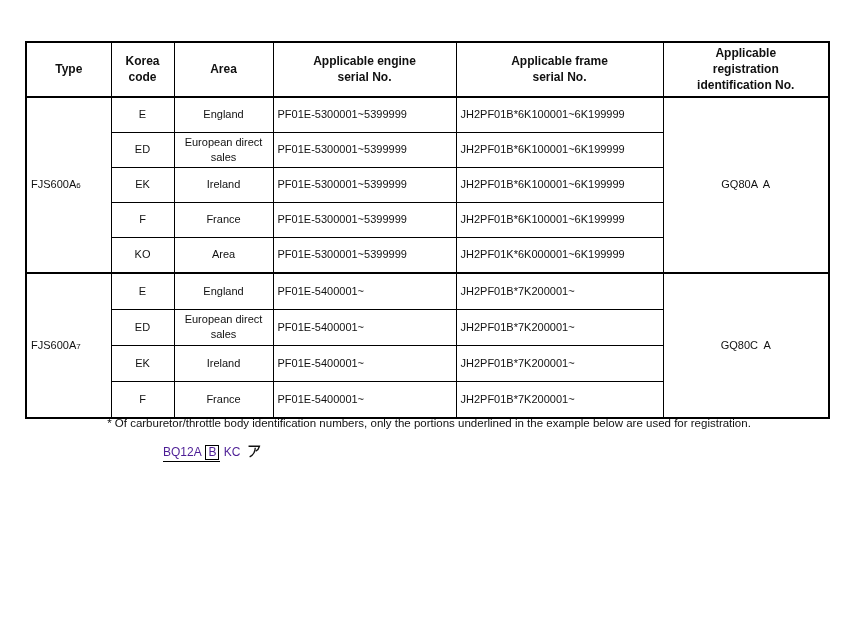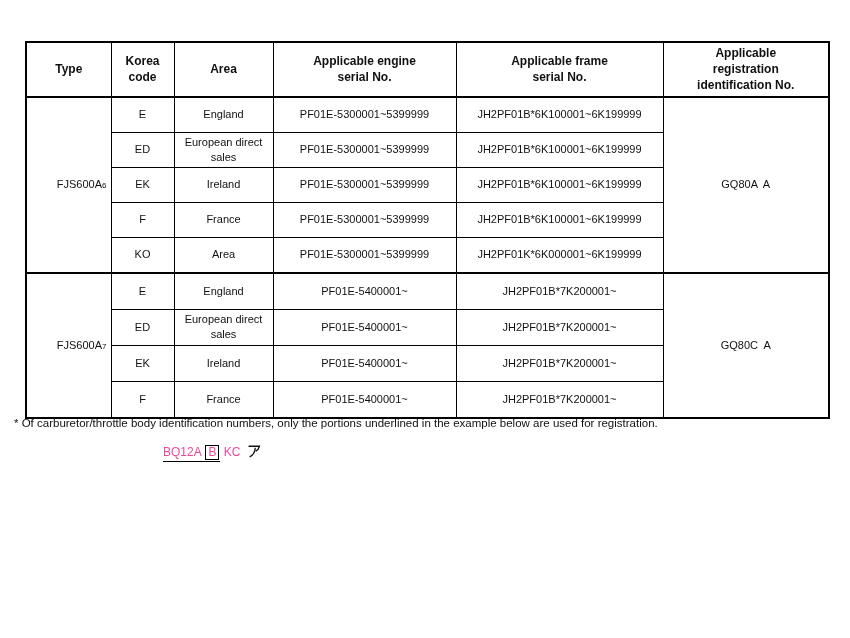--- a/index.html
+++ b/index.html
@@ -22,33 +22,33 @@
     line-height:1.35;
     overflow:hidden;
   }
   table.spec th{
     font-weight:bold;font-size:12px;white-space:pre-line;text-align:center;
     height:48px;
   }
   tr.data-row-a td{height:30px;}
   tr.data-row-b td{height:31px;}
   td.center{text-align:center;}
-  td.serial{text-align:center;padding-left:14px;white-space:nowrap;}
+  td.serial{text-align:left;padding-left:14px;white-space:nowrap;}
   td.throttle{text-align:center;white-space:pre;margin-top:32px;}
-  td.model{text-align:right;white-space:nowrap;}
+  td.model{text-align:left;white-space:nowrap;}
   .sub{font-size:8px;}
   tr.section-divider-top td{border-top:2px solid #000;}
 
   .footnote{
     position:absolute;left:14px;top:417px;width:830px;
-    font-size:11.5px;color:#111;
+    font-size:11.5px;color:#111;text-align:center;
   }
   .example{
     position:absolute;left:163px;top:443px;
-    font-size:12px;color:#ec4899;white-space:nowrap;
+    font-size:12px;color:#4c1d95;white-space:nowrap;
   }
   .ex-underline{
     border-bottom:1px solid #000;
     padding-bottom:1px;
     display:inline-block;
   }
   .boxed{
     border:1px solid #000;
     padding:0 2px;
     margin:0 1px;

